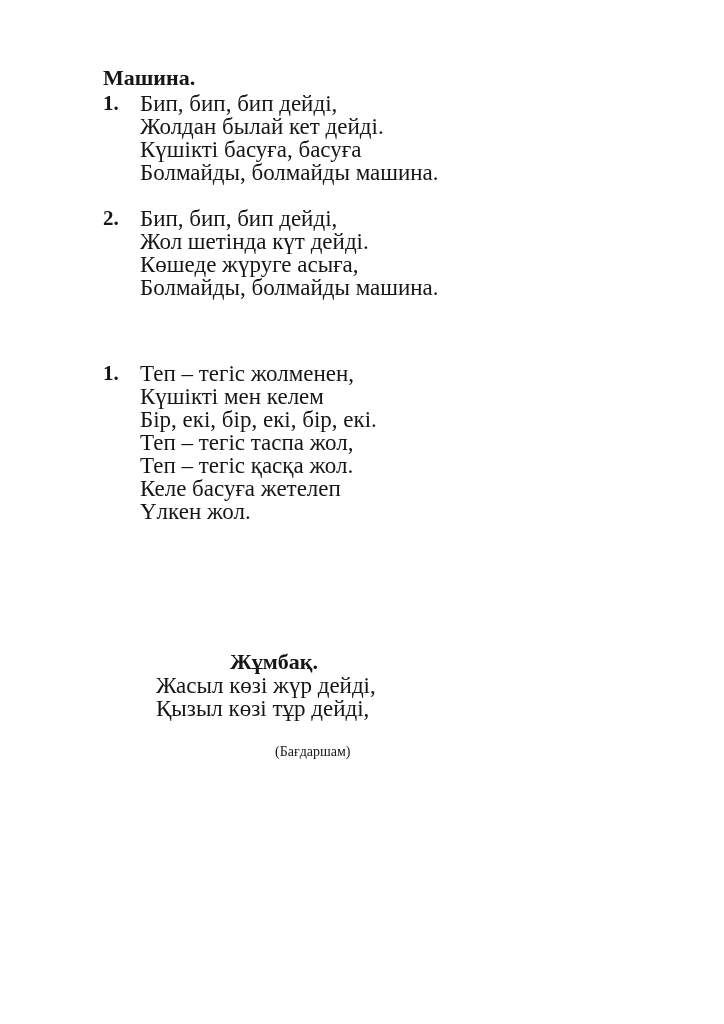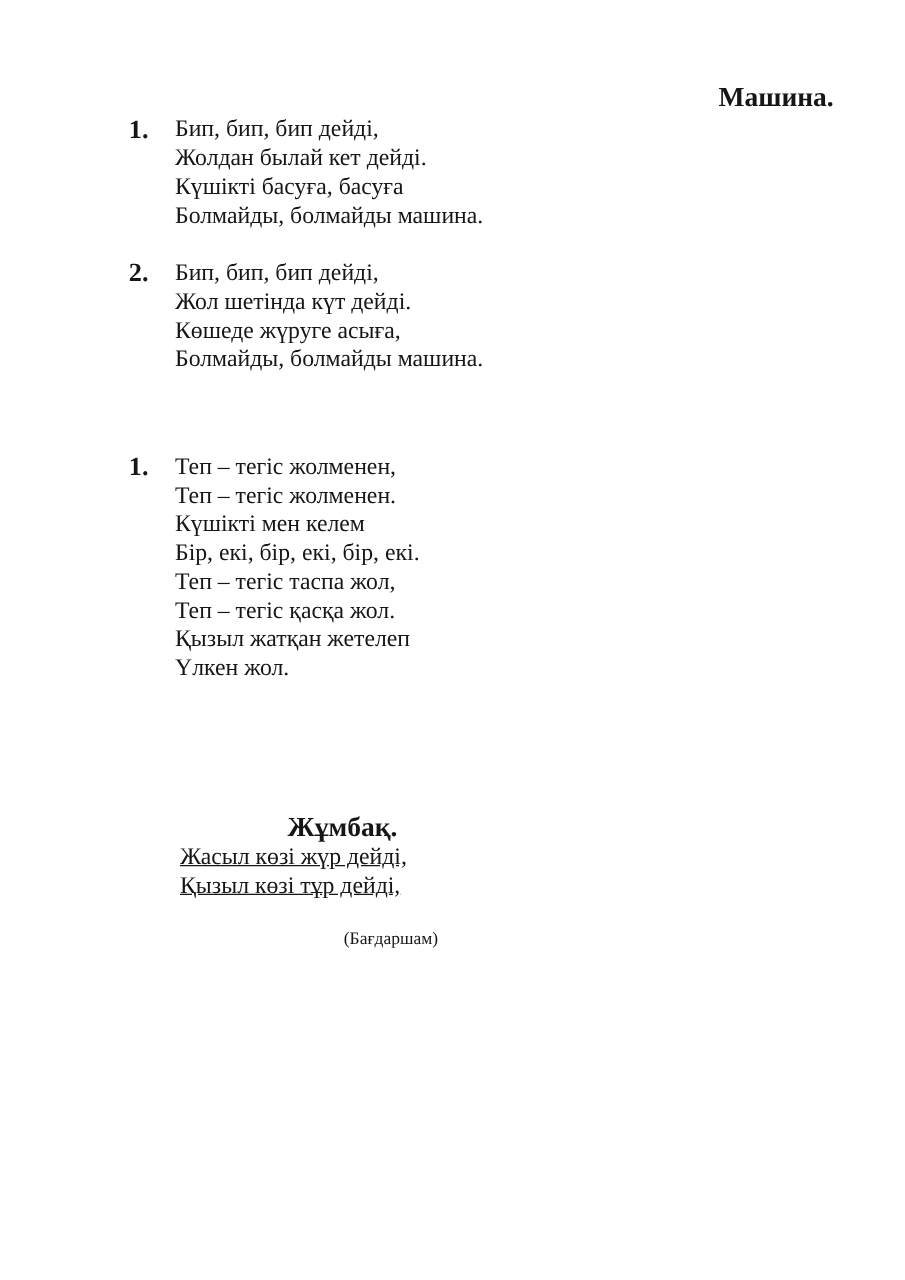--- a/index.html
+++ b/index.html
@@ -14,21 +14,21 @@
     margin: 0 auto;
     background: #ffffff;
     font-family: "Liberation Serif", serif;
     color: #161616;
     overflow: hidden;
   }
   .center-title {
     position: absolute;
     left: 103px;
     width: 564px;
-    text-align: right;
+    text-align: left;
     font-weight: bold;
     font-size: 22px;
     line-height: 23px;
     white-space: nowrap;
   }
   .bold-title {
     position: absolute;
     font-weight: bold;
     font-size: 22px;
     line-height: 23px;
@@ -41,30 +41,29 @@
     align-items: flex-start;
   }
   .stanza-number {
     width: 37px;
     flex: 0 0 37px;
     font-weight: bold;
     font-size: 21px;
     line-height: 23px;
   }
   .verse {
-    font-size: 19px;
+    font-size: 23px;
     line-height: 23px;
   }
   .verse .line {
     white-space: nowrap;
   }
   .abs-verse {
     position: absolute;
-    left: 144px;
-    text-decoration: underline;
+    left: 156px;
   }
   .abs-line {
     position: absolute;
     font-size: 14px;
     line-height: 23px;
     white-space: nowrap;
   }
 </style>
 </head>
 <body>
@@ -90,26 +89,25 @@
       <div class="line">Жол шетінда күт дейді.</div>
       <div class="line">Көшеде жүруге асыға,</div>
       <div class="line">Болмайды, болмайды машина.</div>
     </div>
   </div>
 
   <div class="stanza" style="top:362px">
     <div class="stanza-number">1.</div>
     <div class="verse">
       <div class="line">Теп – тегіс жолменен,</div>
-      <div class="line">Теп – тегіс жолменен.</div>
       <div class="line">Күшікті мен келем</div>
       <div class="line">Бір, екі, бір, екі, бір, екі.</div>
       <div class="line">Теп – тегіс таспа жол,</div>
       <div class="line">Теп – тегіс қасқа жол.</div>
-      <div class="line">Қызыл жатқан жетелеп</div>
+      <div class="line">Келе басуға жетелеп</div>
       <div class="line">Үлкен жол.</div>
     </div>
   </div>
 
   <div class="bold-title" style="top:650px; left:230px">Жұмбақ.</div>
 
   <div class="verse abs-verse" style="top:674px">
     <div class="line">Жасыл көзі жүр дейді,</div>
     <div class="line">Қызыл көзі тұр дейді,</div>
   </div>

